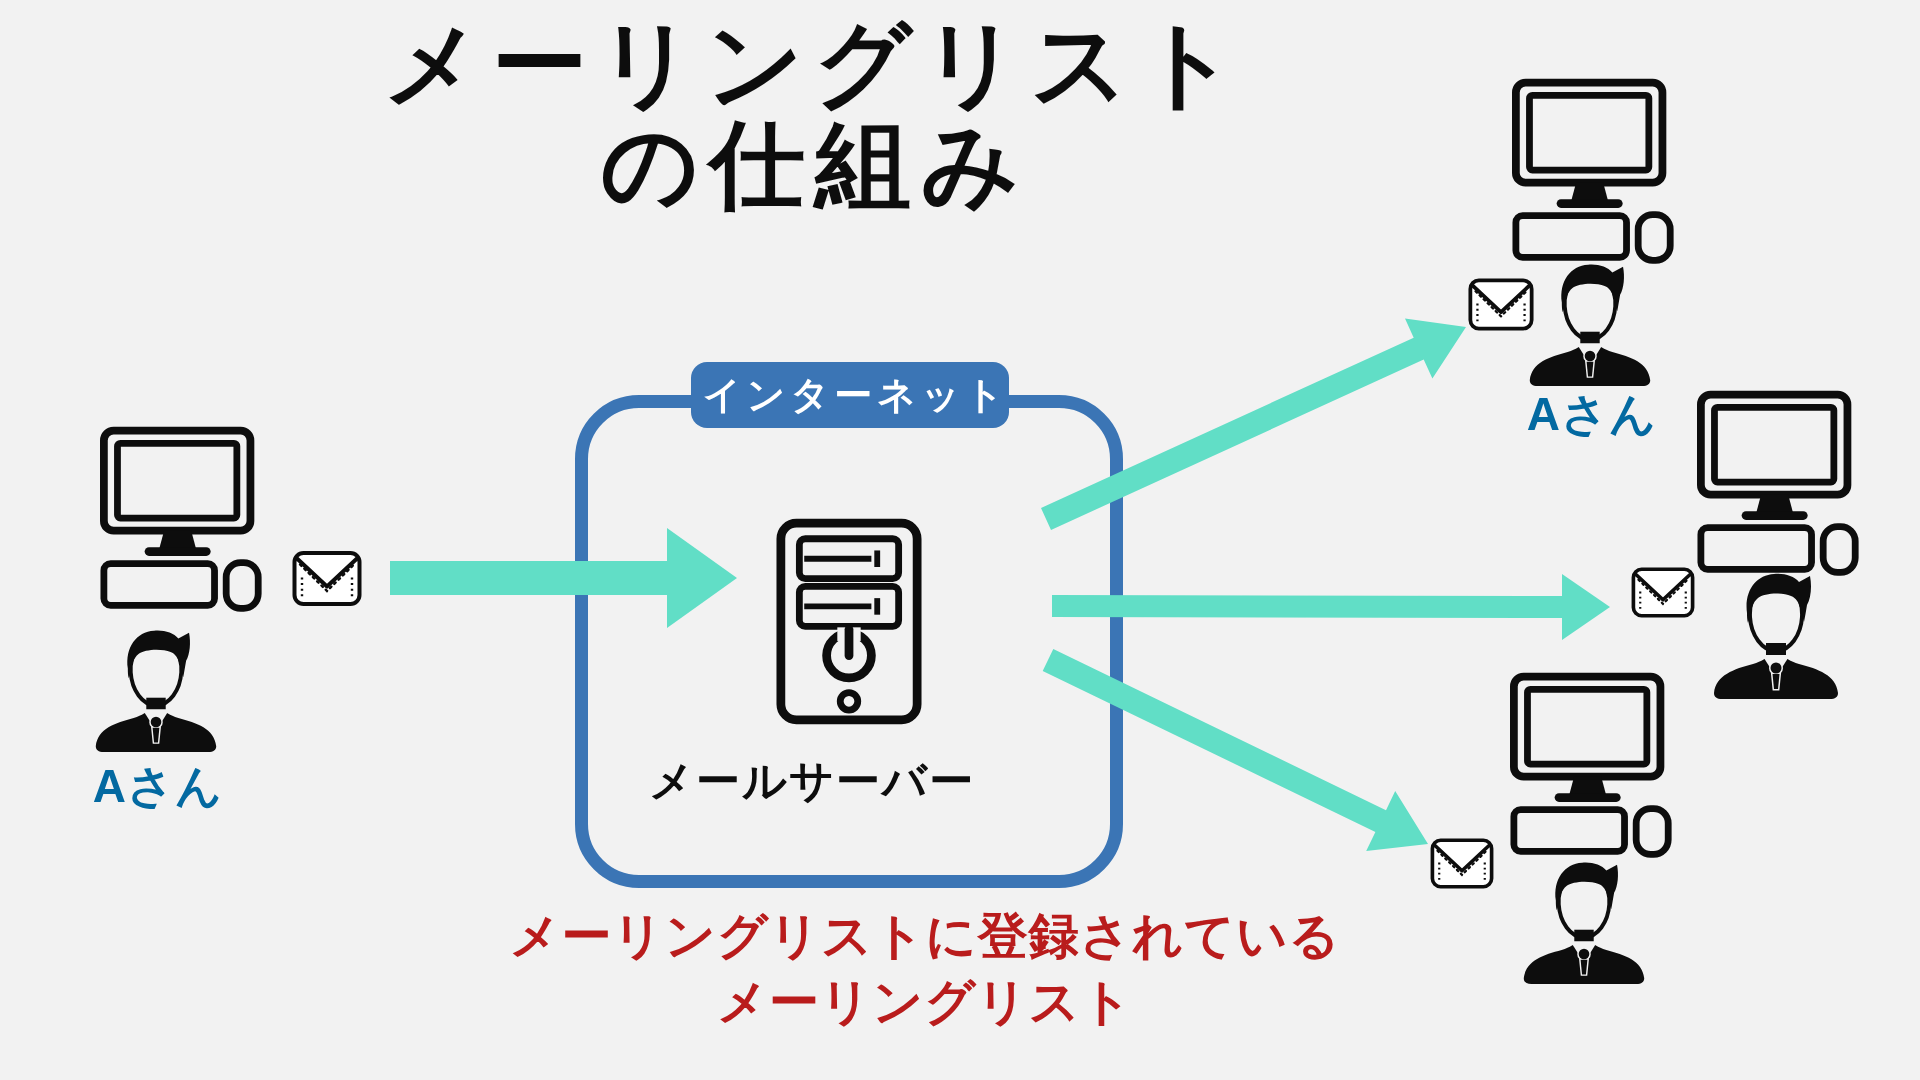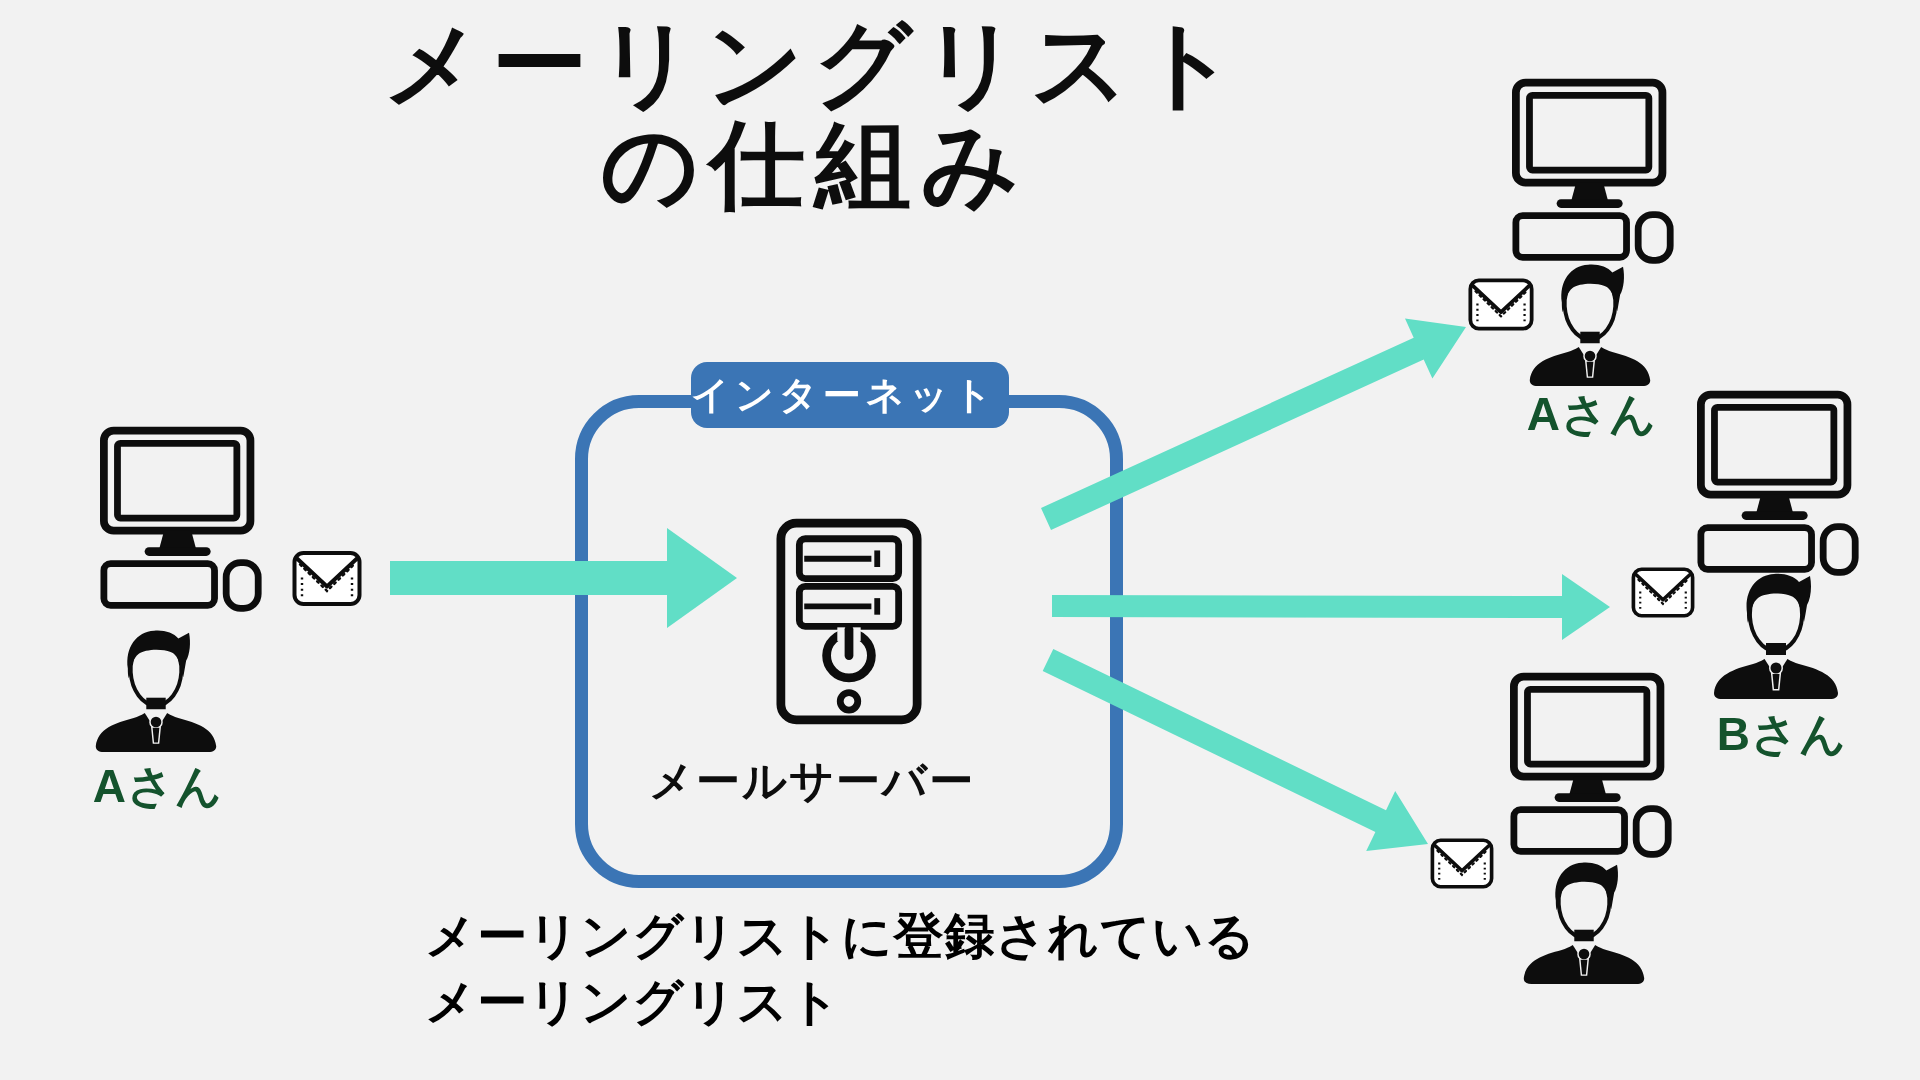--- a/index.html
+++ b/index.html
@@ -8,42 +8,42 @@
     overflow:hidden;font-family:"Liberation Sans",sans-serif;color:#0d0d0d;
   }
   .abs{position:absolute;}
   .title{
     left:300px;top:14px;width:1030px;text-align:center;
     font-size:96px;font-weight:bold;line-height:1.05;letter-spacing:10px;
     color:#0d0d0d;white-space:nowrap;
   }
   .title .tline{display:block;}
   .name-label{
-    font-size:46px;font-weight:bold;text-align:center;color:#14532d;
+    font-size:46px;font-weight:bold;text-align:center;color:#0369a1;
     width:180px;letter-spacing:1px;
   }
   .internet-box{
     left:575px;top:395px;width:548px;height:493px;
     border:13px solid #3b75b5;border-radius:64px;box-sizing:border-box;
     background:transparent;
   }
   .internet-pill{
     left:691px;top:362px;width:318px;height:66px;border-radius:16px;
-    background:#3b75b5;display:flex;align-items:center;justify-content:flex-start;
+    background:#3b75b5;display:flex;align-items:center;justify-content:flex-end;
   }
   .internet-pill span{
     color:#ffffff;font-size:38px;font-weight:bold;letter-spacing:5px;
   }
   .server-label{
     left:649px;top:752px;width:400px;text-align:left;
     font-size:44px;font-weight:bold;letter-spacing:2px;
   }
   .caption{
-    left:425px;top:903px;width:1000px;text-align:left;
-    font-size:50px;font-weight:bold;color:#000000;line-height:1.32;
+    left:425px;top:903px;width:1000px;text-align:center;
+    font-size:50px;font-weight:bold;color:#b91c1c;line-height:1.32;
     letter-spacing:1px;
   }
   .caption span{display:block;}
   .icon-slot svg{width:100%;height:100%;display:block;}
   .arrow-layer{left:0;top:0;width:1920px;height:1080px;pointer-events:none;}
 </style>
 </head>
 <body>
 
 <div class="canvas">
@@ -176,21 +176,20 @@
     <path d="M41 46 C38 24 50 8 68 7 C78 6 88 9 93 15 L104 9 C106 19 105 31 101 38 C100 44 99 50 98 55 L95 44 C93 35 90 31 85 29 C76 25 58 26 52 31 C47 35 45 42 44 50 L42 56 C41 53 41 49 41 46 Z" fill="#0d0d0d"></path>
     <rect x="60" y="76" width="20" height="18" fill="#0d0d0d"></rect>
     <path d="M8 126 C10 108 28 102 47 97 C56 94 61 91 63 88 L77 88 C79 91 84 94 93 97 C112 102 130 108 132 126 C132 130 129 132 124 132 L16 132 C11 132 8 130 8 126 Z" fill="#0d0d0d"></path>
     <path d="M56 88 L70 110 L84 88 Z" fill="#f2f2f2"></path>
     <circle cx="70" cy="101" r="5.5" fill="#0d0d0d" stroke="#f2f2f2" stroke-width="3"></circle>
     <path d="M66.5 107 L73.5 107 L72 122 L68 122 Z" fill="#0d0d0d" stroke="#f2f2f2" stroke-width="3"></path>
     <circle cx="70" cy="101" r="5.5" fill="#0d0d0d"></circle>
     <path d="M66.5 107 L73.5 107 L72 122 L68 122 Z" fill="#0d0d0d"></path>
   </svg>
     </div>
-  <div class="abs name-label" style="left:1692px;top:704px;">Bさん</div>
 
   <div class="abs icon-slot" style="left:1510px;top:670px;width:165px;height:190px;">
   <svg viewBox="0 0 170 190" fill="none">
     <rect x="4" y="4" width="151" height="103" rx="10" stroke="#0d0d0d" stroke-width="8"></rect>
     <rect x="18" y="17" width="123" height="77" rx="3" stroke="#0d0d0d" stroke-width="7"></rect>
     <path d="M66 107 L94 107 L99 126 L61 126 Z" fill="#0d0d0d"></path>
     <rect x="46" y="124" width="68" height="9" rx="4.5" fill="#0d0d0d"></rect>
     <rect x="4" y="141" width="114" height="43" rx="7" stroke="#0d0d0d" stroke-width="7"></rect>
     <rect x="130" y="140" width="33" height="47" rx="15" stroke="#0d0d0d" stroke-width="7"></rect>
   </svg>

